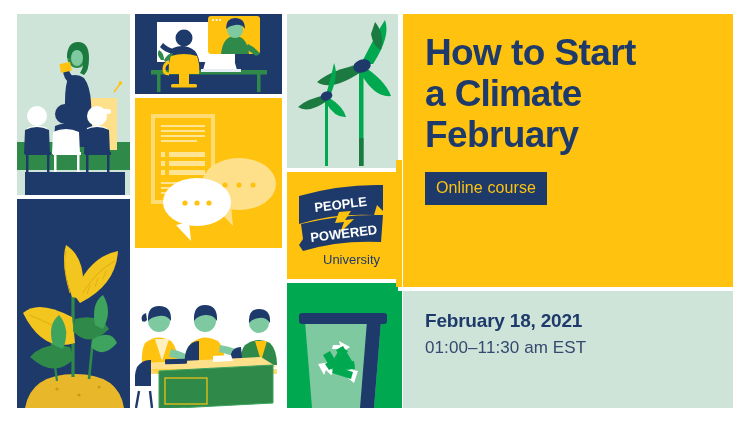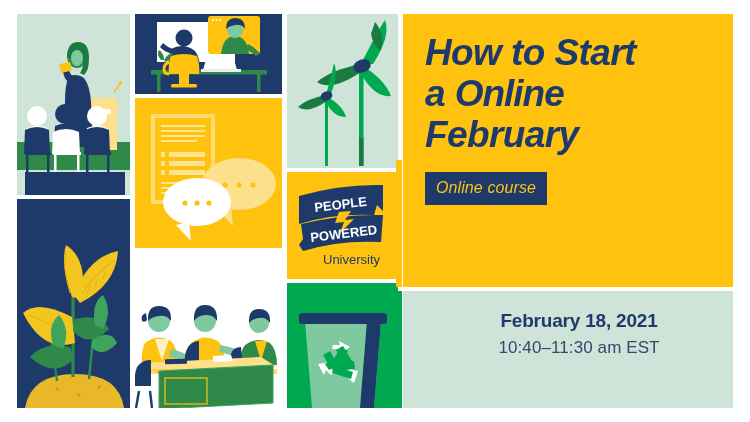--- a/index.html
+++ b/index.html
@@ -23,21 +23,21 @@
   #p-video{left:135px;top:14px;width:147px;height:80px;background:#1e3a6b;}
   #p-docs{left:135px;top:98px;width:147px;height:150px;background:#ffc30f;}
   #p-meeting{left:135px;top:283px;width:147px;height:125px;background:#ffffff;}
 
   
   #p-turbine{left:287px;top:14px;width:111px;height:154px;background:#cfe4d8;}
   #p-logo{left:287px;top:172px;width:111px;height:107px;background:#ffc30f;}
   #p-recycle{left:287px;top:283px;width:111px;height:125px;background:#00a94f;}
 
   
-  #p-title{left:403px;top:14px;width:330px;height:273px;background:#ffc30f;font-style:italic;}
+  #p-title{left:403px;top:14px;width:330px;height:273px;background:#ffc30f;}
   #p-date{left:403px;top:291px;width:330px;height:117px;background:#cfe4d8;}
   
   #sliver-yellow{left:396px;top:160px;width:6px;height:127px;background:#ffc30f;}
   #sliver-green{left:396px;top:291px;width:6px;height:117px;background:#00a94f;}
 
   
   .title-wrap{padding:18px 20px 0 22px;}
   .title-line{
     color:#1e3a6b;
     font-size:37px;
@@ -52,21 +52,21 @@
     margin:17px 16px 0 22px;
     background:#1e3a6b;
     color:#ffc30f;
     font-size:16px;
     line-height:18px;
     padding:7px 11px 8px 11px;
     letter-spacing:0.1px;
   }
 
   
-  .date-wrap{padding:18px 0 0 22px;text-align:center;}
+  .date-wrap{padding:18px 0 0 22px;}
   .date-main{
     color:#1e3a6b;font-size:19px;line-height:24px;font-weight:900;letter-spacing:-0.2px;
   }
   .date-time{
     color:#33496e;font-size:17px;line-height:24px;font-weight:400;margin-top:3px;letter-spacing:0.1px;
   }
 
   svg{display:block;}
 </style>
 </head>
@@ -346,26 +346,26 @@
       </g>
     </svg>
   </div>
 
   <div class="panel" id="sliver-yellow"></div>
   <div class="panel" id="sliver-green"></div>
 
   <div class="panel" id="p-title">
     <div class="title-wrap">
       <div class="title-line">How to Start</div>
-      <div class="title-line"><span>a </span><span class="strong">Online</span></div>
+      <div class="title-line"><span>a </span><span class="strong">Climate</span></div>
       <div class="title-line strong">February</div>
     </div>
     <div class="badge">Online course</div>
   </div>
 
   <div class="panel" id="p-date">
     <div class="date-wrap">
       <div class="date-main">February 18, 2021</div>
-      <div class="date-time">10:40–11:30 am EST</div>
+      <div class="date-time">01:00–11:30 am EST</div>
     </div>
   </div>
 
 </div>
 
 </body></html>

